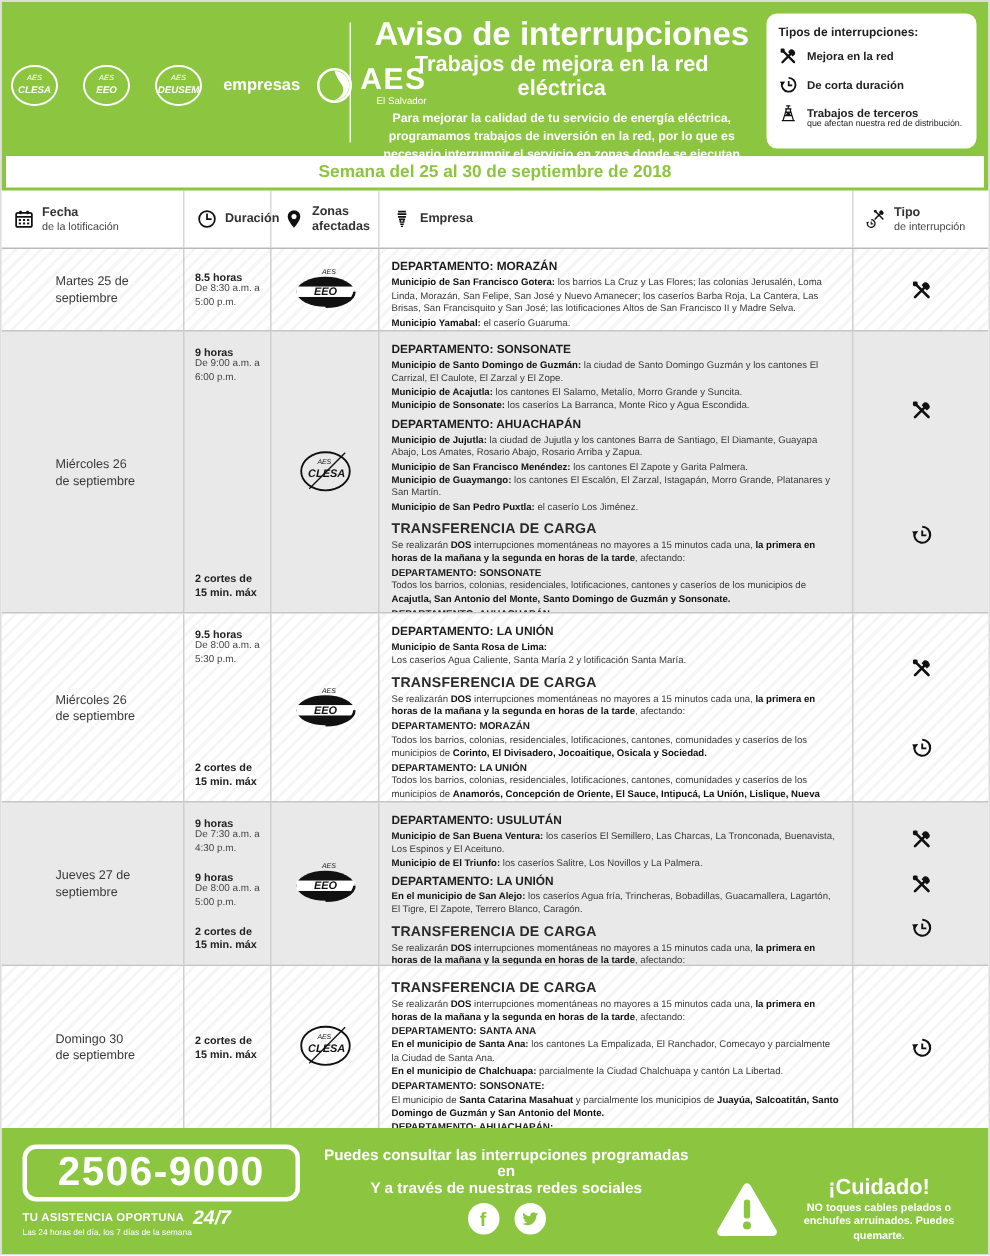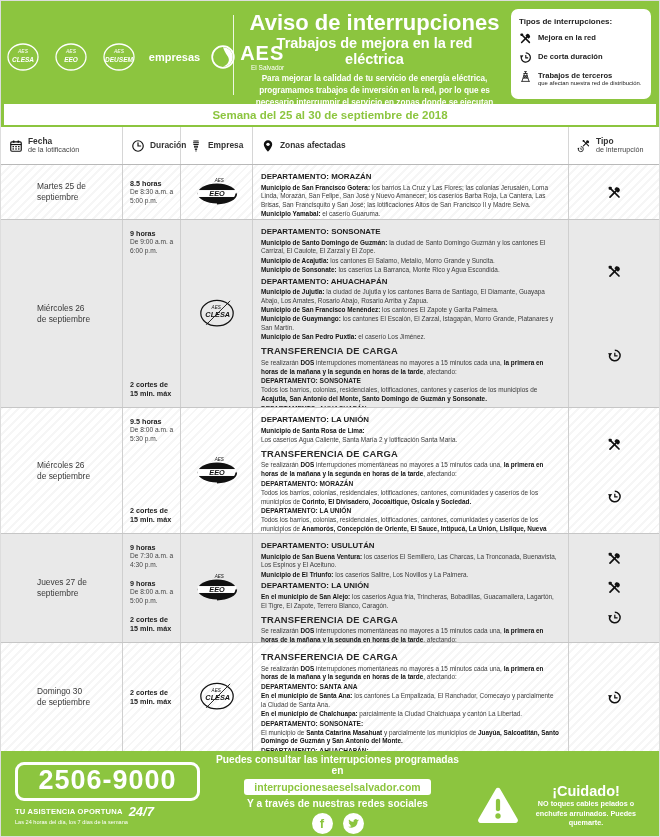--- a/index.html
+++ b/index.html
@@ -181,33 +181,33 @@
         <span class="t1">Fecha<span class="t2">de la lotificación</span></span>
       </div>
       <div class="th">
         <span class="ic"><svg viewBox="0 0 24 24">
             <circle cx="12" cy="12" r="9" fill="none" stroke="#111" stroke-width="2"></circle>
             <path d="M12 6.5V12h4.5" fill="none" stroke="#111" stroke-width="2" stroke-linecap="round"></path>
           </svg></span>
         <span class="t1">Duración</span>
       </div>
       <div class="th">
+        <span class="ic"><svg viewBox="0 0 24 24">
+            <path d="M12 2a7.2 7.2 0 0 1 7.2 7.2C19.2 14.6 12 22 12 22S4.8 14.6 4.8 9.2A7.2 7.2 0 0 1 12 2z" fill="#111"></path>
+            <circle cx="12" cy="9.2" r="2.9" fill="#fff"></circle>
+          </svg></span>
+        <span class="t1">Zonas afectadas</span>
+      </div>
+      <div class="th">
         <span class="ic"><svg viewBox="0 0 24 24" stroke="#111" fill="none" stroke-width="1.9">
             <path d="M7.5 3.5h9M7 6.5h10M7.5 9.5h9M8.5 12.5h7"></path>
             <path d="M10 12.5v3h4v-3" stroke-width="1.5"></path>
             <path d="M10 18h4M10.8 20.5h2.4" stroke-width="1.5"></path>
           </svg></span>
         <span class="t1">Empresa</span>
-      </div>
-      <div class="th">
-        <span class="ic"><svg viewBox="0 0 24 24">
-            <path d="M12 2a7.2 7.2 0 0 1 7.2 7.2C19.2 14.6 12 22 12 22S4.8 14.6 4.8 9.2A7.2 7.2 0 0 1 12 2z" fill="#111"></path>
-            <circle cx="12" cy="9.2" r="2.9" fill="#fff"></circle>
-          </svg></span>
-        <span class="t1">Zonas afectadas</span>
       </div>
       <div class="th">
         <span class="ic"><svg viewBox="0 0 24 24">
             <g transform="translate(8,0) scale(0.62)">
               <rect x="2.6" y="2.6" width="5" height="5" rx="1.5" fill="#111"></rect>
               <path d="M6.5 6.5L19.2 19.2" stroke="#111" stroke-width="2.8" stroke-linecap="round"></path>
               <path d="M14.4 3.6a5 5 0 0 1 6 6l-3 2.7-5.6-5.6z" fill="#111"></path>
               <path d="M14.6 9.4L4.8 19.3" stroke="#111" stroke-width="2.8" stroke-linecap="round"></path>
             </g>
             <g transform="translate(0,11) scale(0.52)">
@@ -440,21 +440,20 @@
     <div class="ftr-left">
       <div class="phone-box">2506-9000</div>
       <div class="assist-line">
         <span class="assist">TU ASISTENCIA OPORTUNA</span>
         <span class="badge247">24/7</span>
       </div>
       <div class="assist-small">Las 24 horas del día, los 7 días de la semana</div>
     </div>
     <div class="ftr-center">
       <div class="consult">Puedes consultar las interrupciones programadas en</div>
-      <div class="url-box">interrupcionesaeselsalvador.com</div>
       <div class="social-line">Y a través de nuestras redes sociales</div>
       <div class="social-icons">
         <span class="soc">f</span>
         <span class="soc">
             <svg viewBox="0 0 24 24" fill="currentColor">
               <path d="M22 5.9c-.7.3-1.5.6-2.3.7a4 4 0 0 0 1.8-2.2c-.8.5-1.7.8-2.6 1a4 4 0 0 0-6.9 3.6A11.4 11.4 0 0 1 3.7 4.7a4 4 0 0 0 1.2 5.3c-.6 0-1.3-.2-1.8-.5v.1a4 4 0 0 0 3.2 3.9 4 4 0 0 1-1.8.1 4 4 0 0 0 3.7 2.8A8 8 0 0 1 2 18.1a11.3 11.3 0 0 0 6.1 1.8c7.4 0 11.4-6.1 11.4-11.4v-.5A8 8 0 0 0 22 5.9z"></path>
             </svg>
           </span>
       </div>
     </div>

